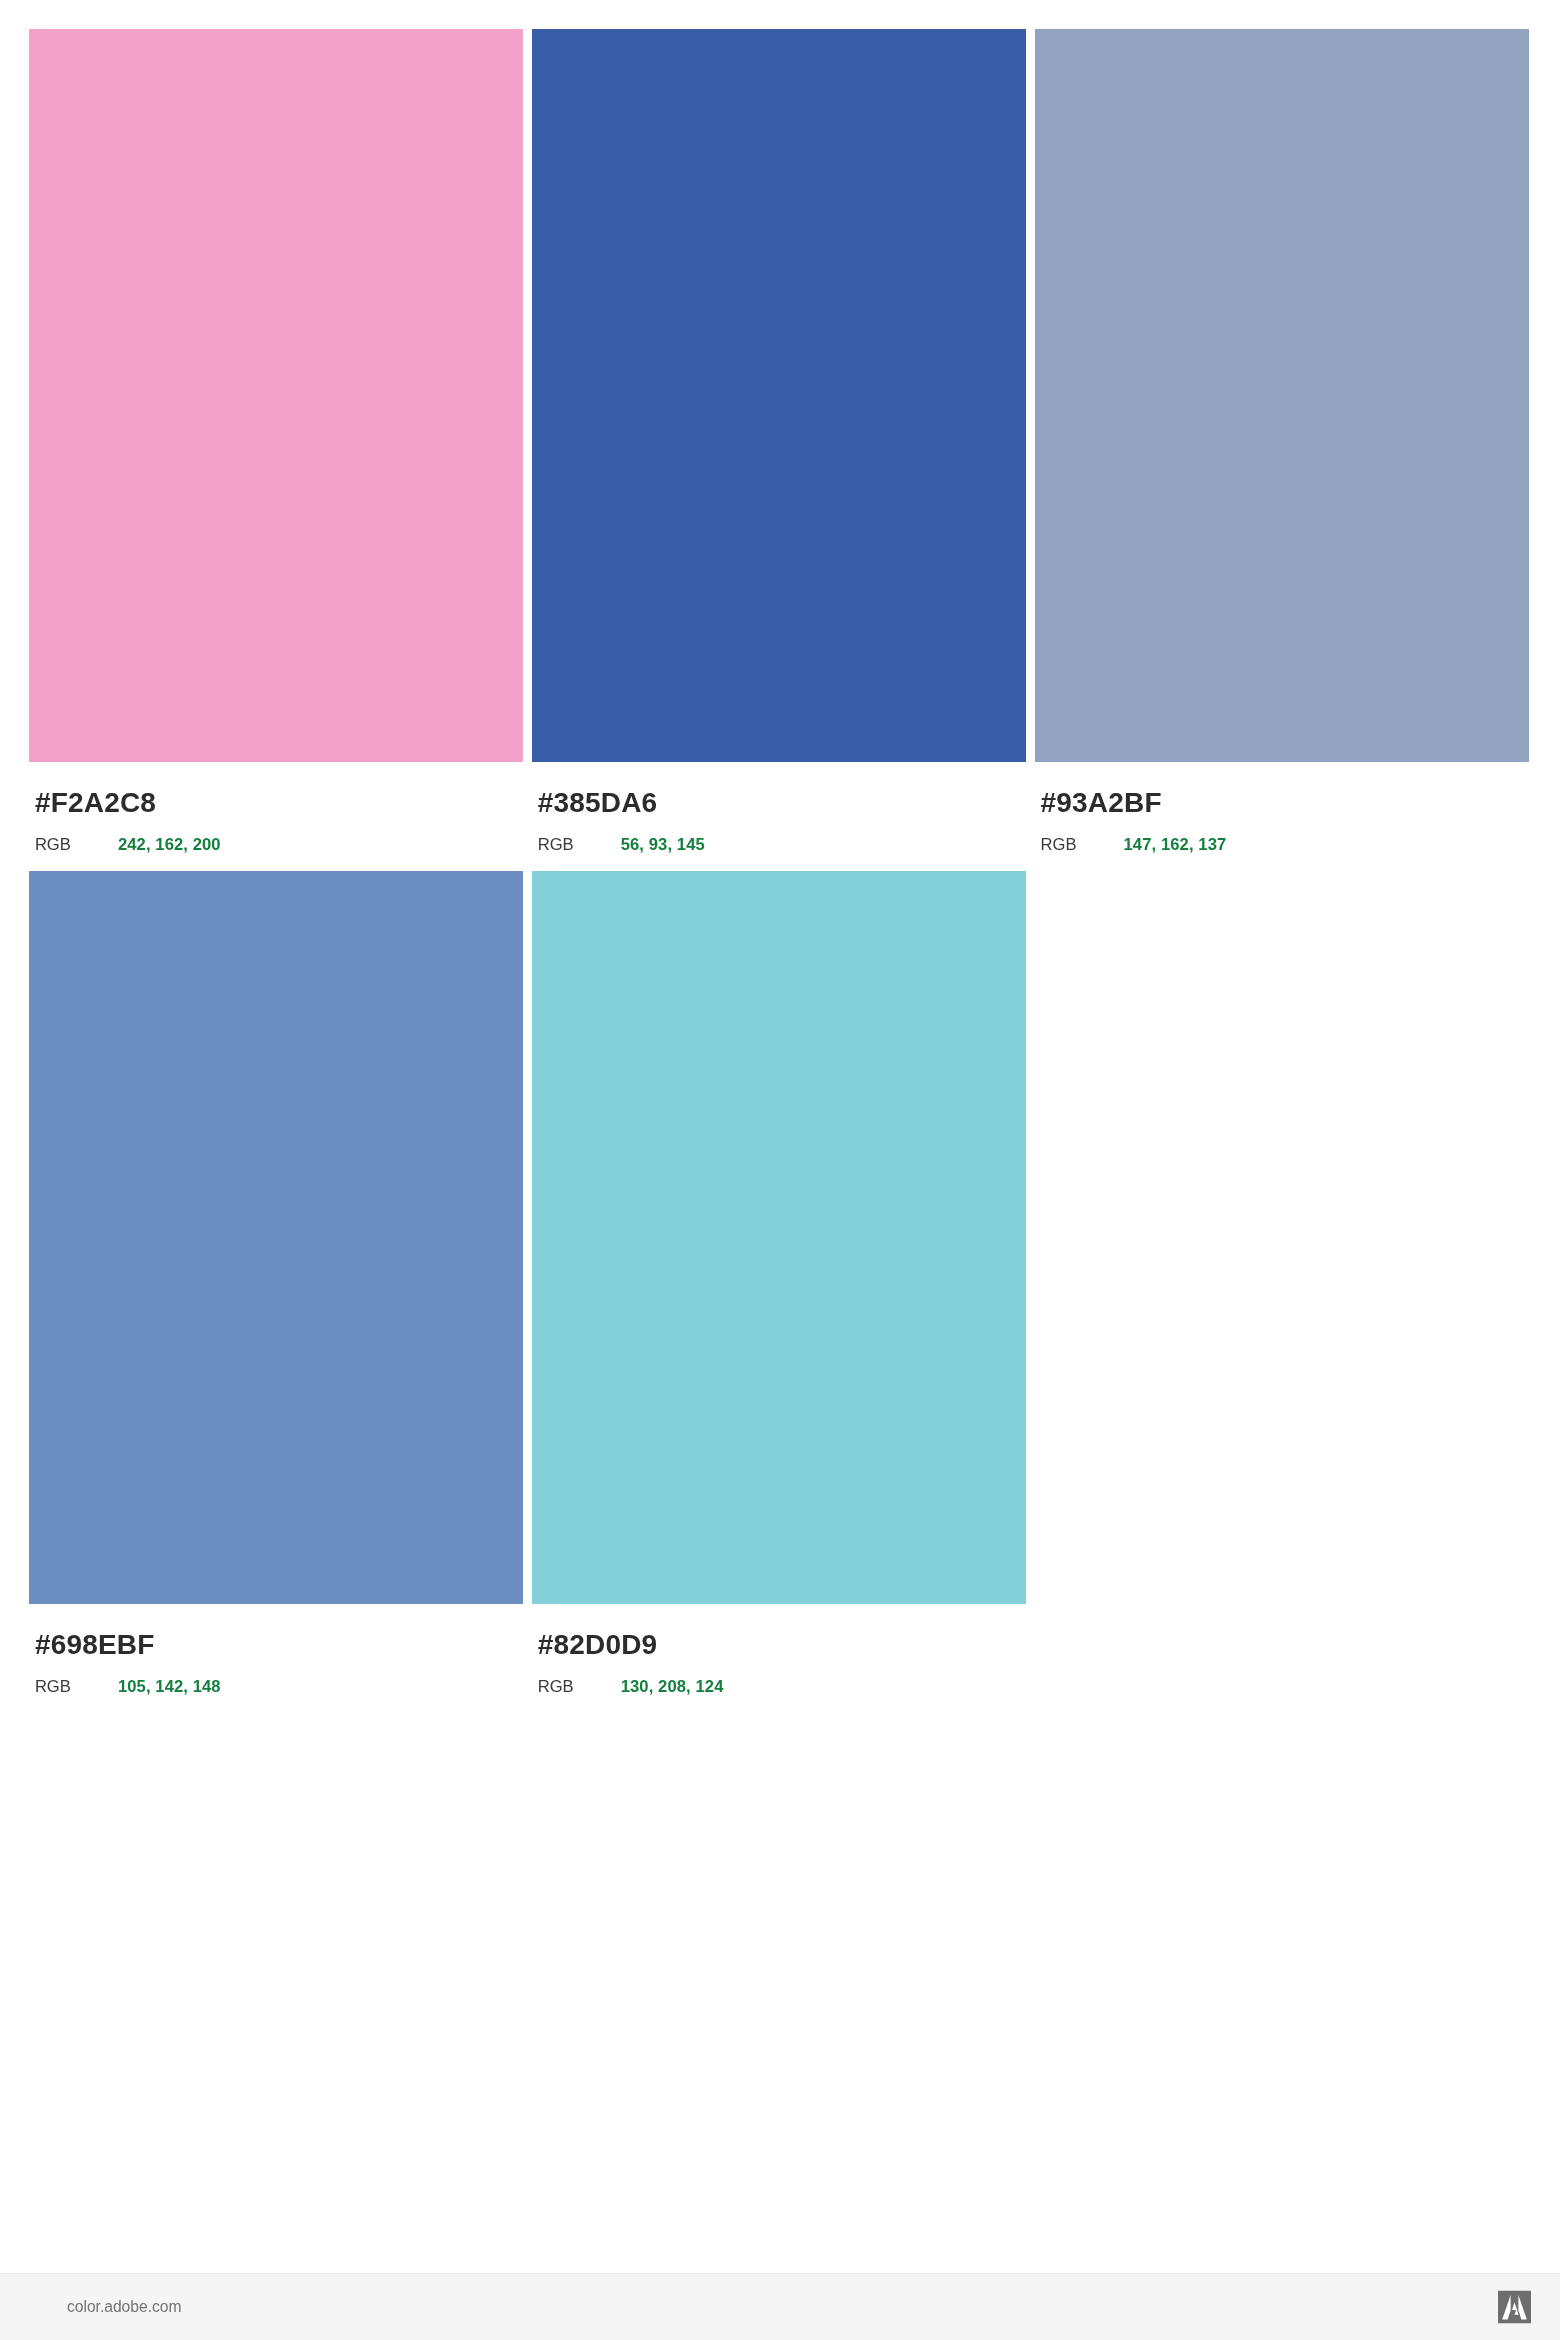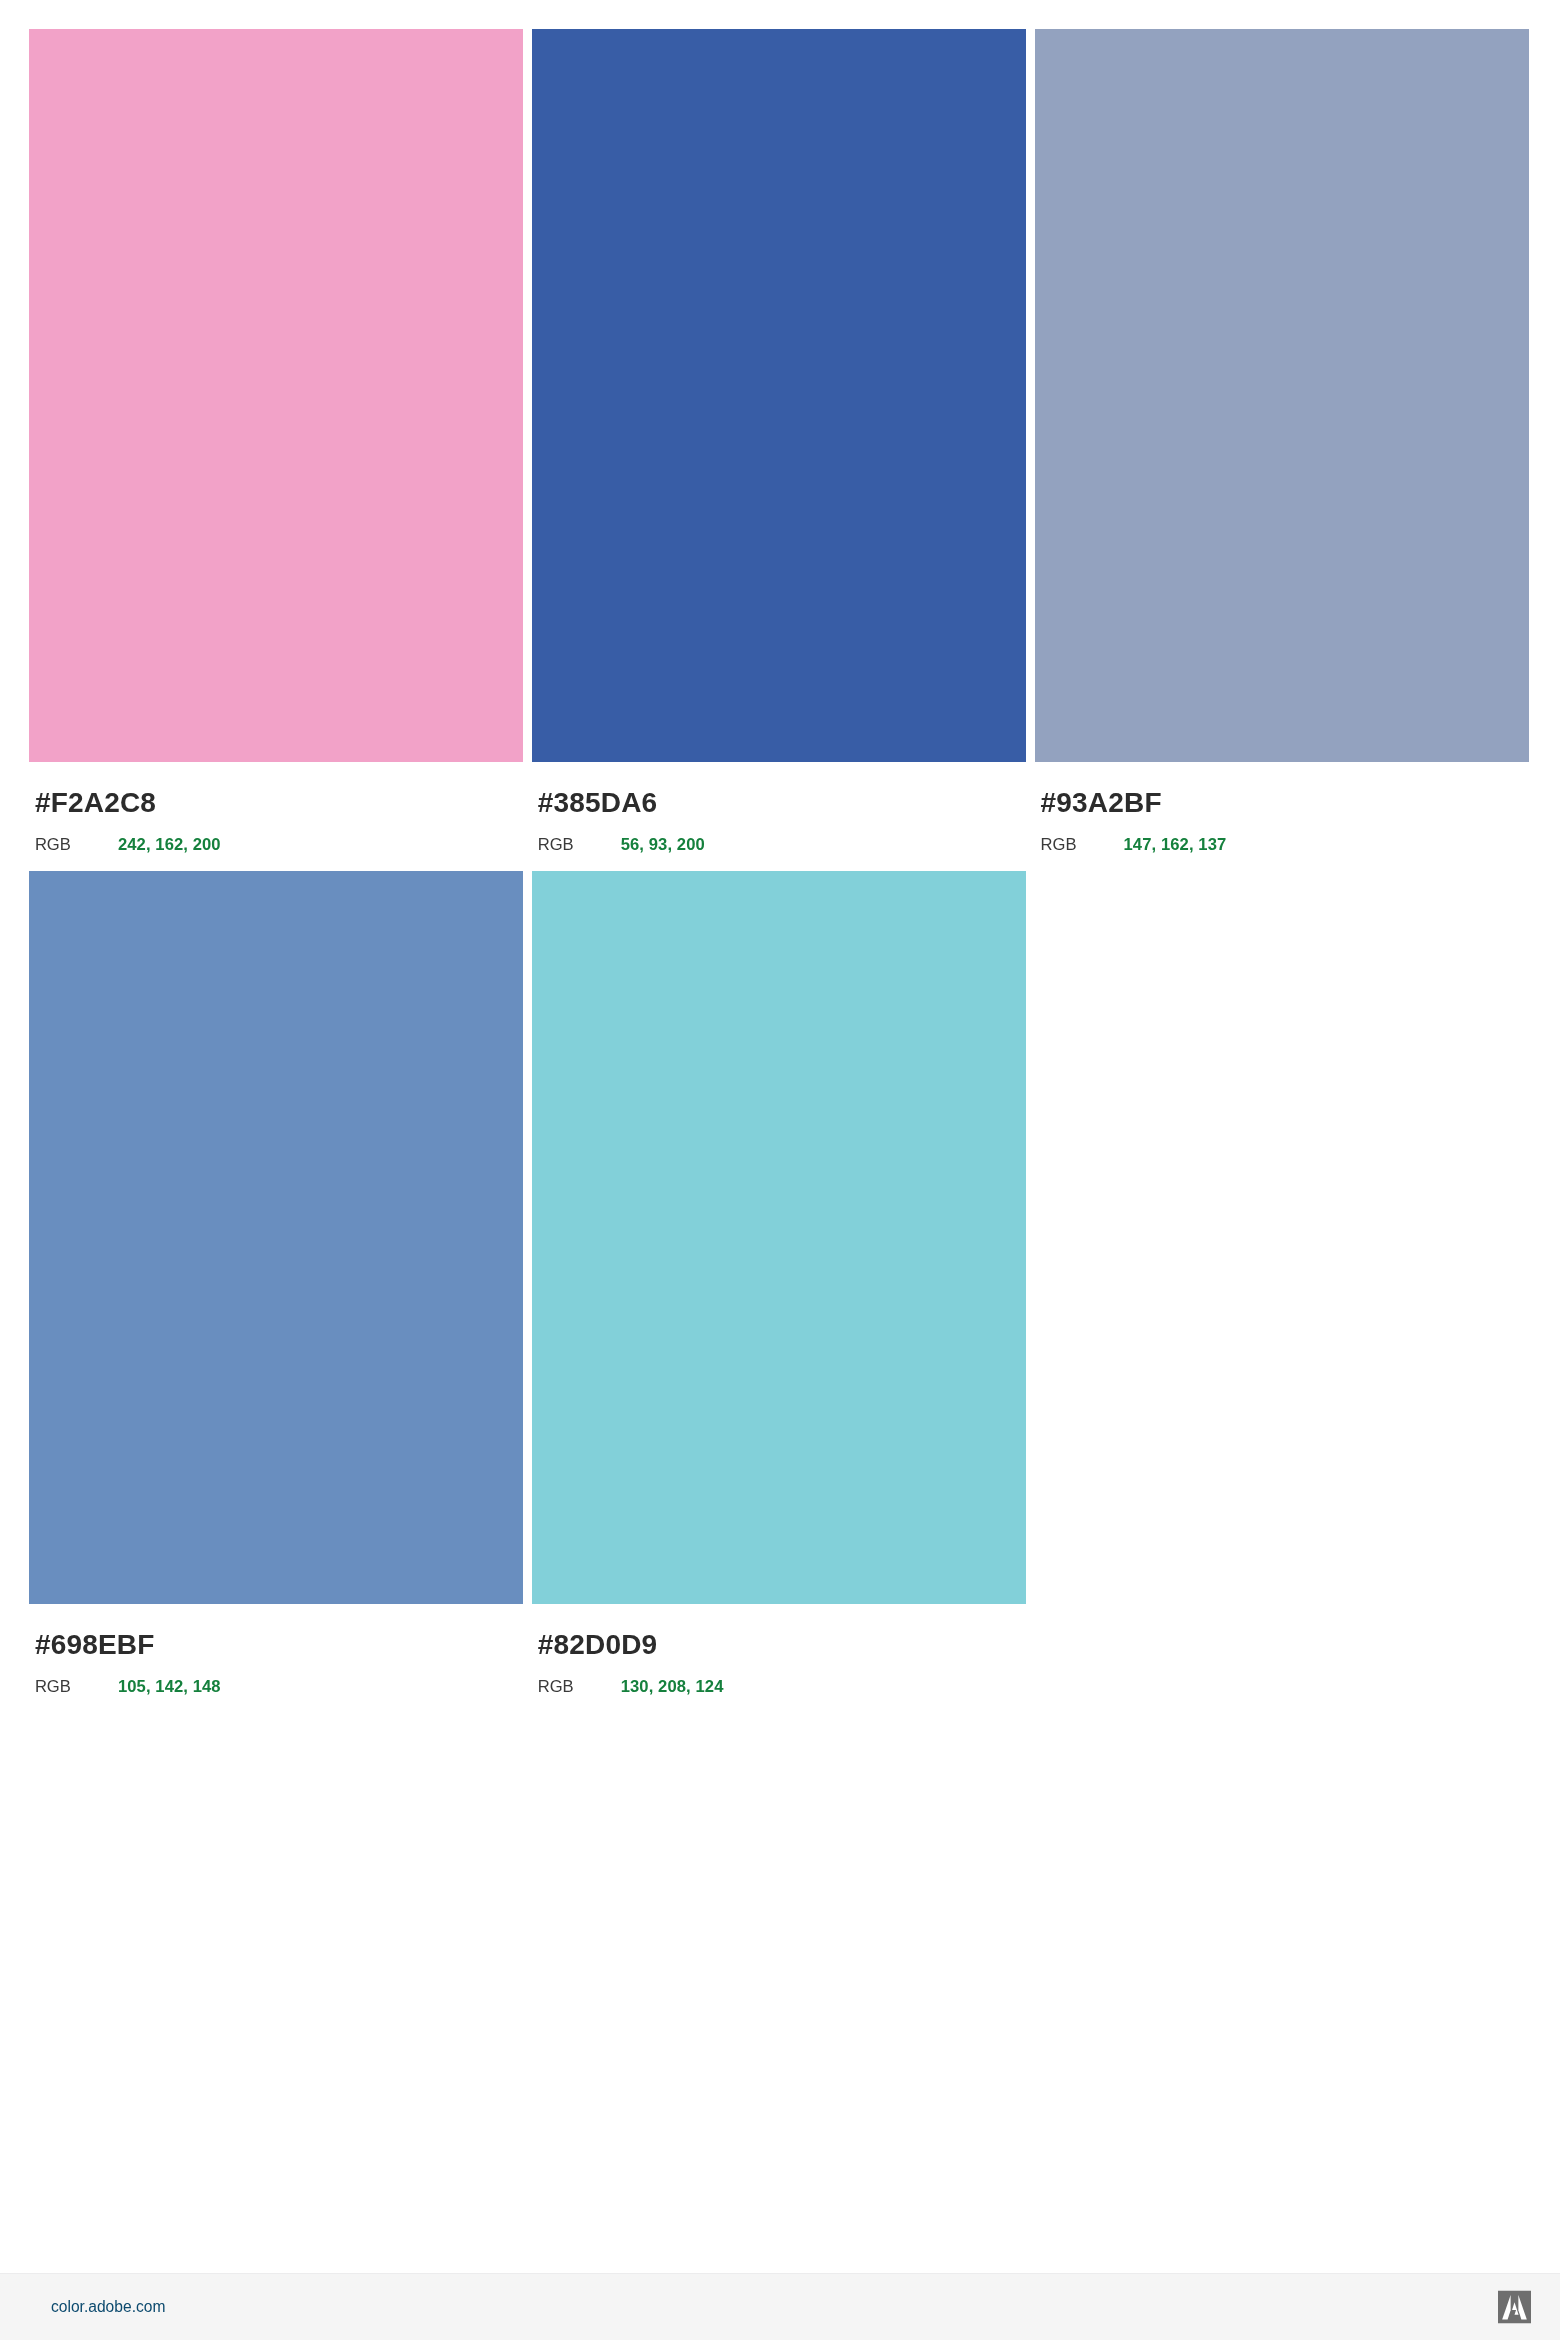--- a/index.html
+++ b/index.html
@@ -105,25 +105,25 @@
     top: 2273px;
     width: 1560px;
     height: 67px;
     background: #f5f5f5;
     border-top: 1px solid #ececed;
     box-sizing: border-box;
   }
 
   #footer-url {
     position: absolute;
-    left: 51px;
+    left: 67px;
     top: 50%;
     transform: translateY(-50%);
     font-size: 15.6px;
-    color: #0c4a6e;
+    color: #737373;
     line-height: 1;
     white-space: nowrap;
   }
 
   #adobe-logo {
     position: absolute;
     right: 29px;
     top: 50%;
     transform: translateY(-50%);
     width: 33px;
@@ -148,21 +148,21 @@
         </div>
       </div>
     </div>
 
     <div class="swatch-card">
       <div class="swatch-chip" style="background-color: rgb(56, 93, 166);"></div>
       <div class="swatch-meta">
         <div class="swatch-hex">#385DA6</div>
         <div class="swatch-rgb-row">
           <span class="rgb-label">RGB</span>
-          <span class="rgb-value">56, 93, 200</span>
+          <span class="rgb-value">56, 93, 145</span>
         </div>
       </div>
     </div>
 
     <div class="swatch-card last-in-row">
       <div class="swatch-chip" style="background-color: rgb(147, 162, 191);"></div>
       <div class="swatch-meta">
         <div class="swatch-hex">#93A2BF</div>
         <div class="swatch-rgb-row">
           <span class="rgb-label">RGB</span>

